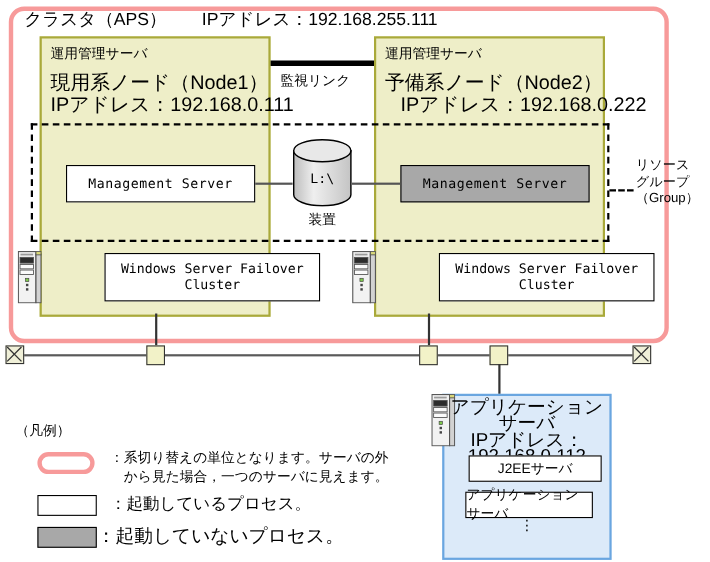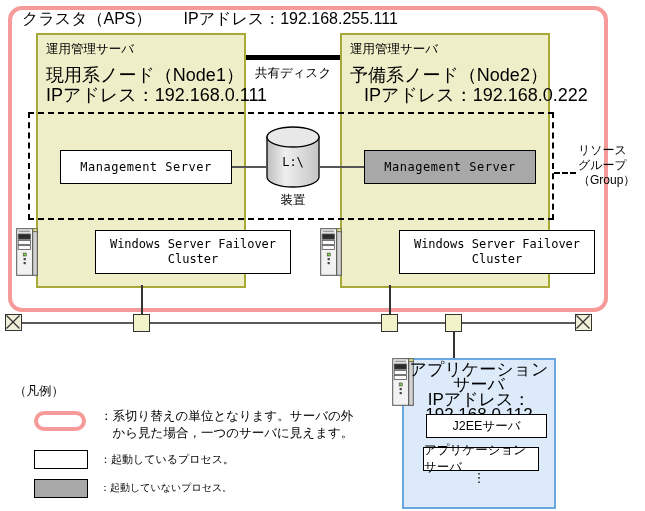--- a/index.html
+++ b/index.html
@@ -103,42 +103,42 @@
   #app-dots{left:402px;top:474px;width:154px;text-align:center;font-size:13px;line-height:8px;}
 
   
   #legend-title{left:14px;top:384px;font-size:12.5px;}
   #legend-pill{
     left:34px;top:411px;width:52px;height:20px;border:4px solid #f79a9a;
     border-radius:11px;background:#fff;box-sizing:border-box;
   }
   #legend-row1-text{left:100px;top:408px;font-size:12.5px;line-height:17px;}
   #legend-white{left:34px;top:450px;width:54px;height:19px;border:1.5px solid #000;background:#fff;box-sizing:border-box;}
-  #legend-row2-text{left:100px;top:452px;font-size:11px;}
+  #legend-row2-text{left:100px;top:452px;font-size:15px;}
   #legend-gray{left:34px;top:479px;width:54px;height:19px;border:1.5px solid #000;background:#a8a8a8;box-sizing:border-box;}
-  #legend-row3-text{left:100px;top:481px;font-size:10px;text-align:right;}
+  #legend-row3-text{left:88px;top:481px;font-size:17px;text-align:right;}
 </style>
 </head>
 <body>
 
 <div class="abs" id="cluster-frame"></div>
 <div class="abs txt" id="cluster-label">クラスタ（APS）　　IPアドレス：192.168.255.111</div>
 
 <div class="abs node-box" id="node1-box"></div>
 <div class="abs txt node-title" style="left:46px;top:42px;">運用管理サーバ</div>
 <div class="abs txt node-line" style="left:46px;top:68px;">現用系ノード（Node1）</div>
 <div class="abs txt node-line" style="left:46px;top:88px;">IPアドレス：192.168.0.111</div>
 
 <div class="abs node-box" id="node2-box"></div>
 <div class="abs txt node-title" style="left:350px;top:42px;">運用管理サーバ</div>
 <div class="abs txt node-line" style="left:350px;top:68px;">予備系ノード（Node2）</div>
 <div class="abs txt node-line" style="left:364px;top:88px;">IPアドレス：192.168.0.222</div>
 
 <div class="abs" id="monitor-link-line"></div>
-<div class="abs txt" id="monitor-link-label">共有ディスク</div>
+<div class="abs txt" id="monitor-link-label">監視リンク</div>
 
 <div class="abs" id="resource-dashed"></div>
 <div class="abs" id="rg-leader"></div>
 <div class="abs" id="rg-label">
   <div>リソース</div>
   <div>グループ</div>
   <div>（Group）</div>
 </div>
 
 <div class="abs proc-box proc-on" id="ms1">Management Server</div>

